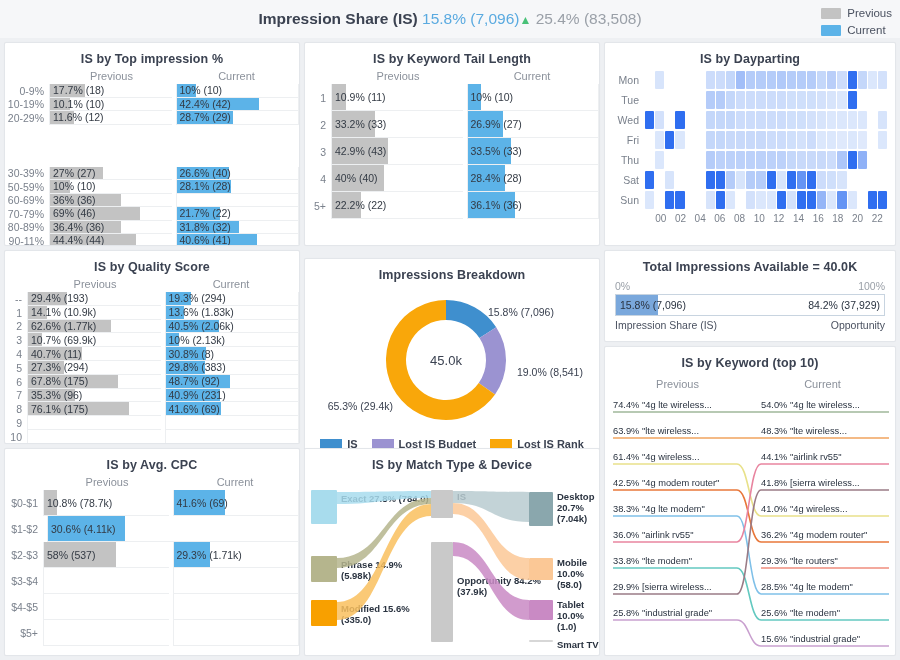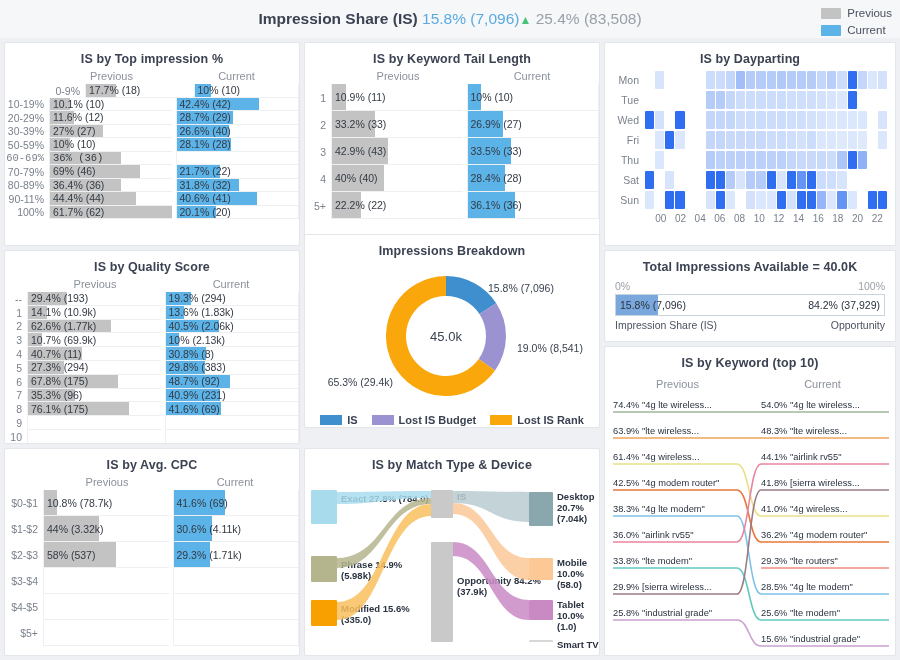--- a/index.html
+++ b/index.html
@@ -119,21 +119,21 @@
 
   <div class="grid">
 
     <div class="card" style="left:4px; top:4px; width:296px; height:204px;">
       <div class="card-title">IS by Top impression %</div>
       <div class="colhdr">
         <div class="c" style="margin-left:44px">Previous</div>
         <div class="c">Current</div>
       </div>
       <div class="bt" id="bt-top">
-          <div class="bt-row" style="height: 13.5px; padding-left: 36px;">
+          <div class="bt-row" style="height: 13.5px;">
             <div class="bt-lab" style="width: 44px;">0-9%</div>
             <div class="bt-cell">
               <div class="bt-bar prev" style="width: 29.0323%;"></div>
               <span class="bt-txt">17.7% (18)</span>
             </div>
             <div class="bt-cell sep">
               <div class="bt-bar cur" style="width: 16.129%;"></div>
               <span class="bt-txt">10% (10)</span>
             </div>
           </div>
@@ -152,21 +152,21 @@
             <div class="bt-lab" style="width: 44px;">20-29%</div>
             <div class="bt-cell">
               <div class="bt-bar prev" style="width: 19.3548%;"></div>
               <span class="bt-txt">11.6% (12)</span>
             </div>
             <div class="bt-cell sep">
               <div class="bt-bar cur" style="width: 46.7742%;"></div>
               <span class="bt-txt">28.7% (29)</span>
             </div>
           </div>
-          <div class="bt-row" style="height: 13.5px;">
+          <div class="bt-row" style="height: 13.5px; margin-top: 42px;">
             <div class="bt-lab" style="width: 44px;">30-39%</div>
             <div class="bt-cell">
               <div class="bt-bar prev" style="width: 43.5484%;"></div>
               <span class="bt-txt">27% (27)</span>
             </div>
             <div class="bt-cell sep">
               <div class="bt-bar cur" style="width: 43.5484%;"></div>
               <span class="bt-txt">26.6% (40)</span>
             </div>
           </div>
@@ -174,21 +174,21 @@
             <div class="bt-lab" style="width: 44px;">50-59%</div>
             <div class="bt-cell">
               <div class="bt-bar prev" style="width: 16.129%;"></div>
               <span class="bt-txt">10% (10)</span>
             </div>
             <div class="bt-cell sep">
               <div class="bt-bar cur" style="width: 45.1613%;"></div>
               <span class="bt-txt">28.1% (28)</span>
             </div>
           </div>
-          <div class="bt-row" style="height: 13.5px; font-family: Liberation Mono, monospace;">
+          <div class="bt-row" style="height: 13.5px;">
             <div class="bt-lab" style="width: 44px;">60-69%</div>
             <div class="bt-cell">
               <div class="bt-bar prev" style="width: 58.0645%;"></div>
               <span class="bt-txt">36% (36)</span>
             </div>
             <div class="bt-cell sep"></div>
           </div>
           <div class="bt-row" style="height: 13.5px;">
             <div class="bt-lab" style="width: 44px;">70-79%</div>
             <div class="bt-cell">
@@ -636,21 +636,21 @@
             <div class="bt-cell sep"></div>
           </div>
           <div class="bt-row" style="height: 13.8px;">
             <div class="bt-lab" style="width: 22px;">10</div>
             <div class="bt-cell"></div>
             <div class="bt-cell sep"></div>
           </div>
         </div>
     </div>
 
-    <div class="card" style="left:304px; top:196px; width:296px; height:194px;">
+    <div class="card" style="left:304px; top:220px; width:296px; height:194px;">
       <div class="card-title">Impressions Breakdown</div>
       <div class="donut-area">
         <svg width="296" height="150" viewBox="0 0 296 150" id="donut-svg">
             <path d="M141,16 A60,60 0 0 1 191.21914444914603,43.1665181438854 L174.479429632764,54.1110120959236 A40,40 0 0 0 141,36 Z" fill="#3f8fce"></path>
             <path d="M191.21914444914603,43.1665181438854 A60,60 0 0 1 190.05593587480377,110.54728868445596 L173.70395724986918,99.03152578963731 A40,40 0 0 0 174.479429632764,54.1110120959236 Z" fill="#9b93d1"></path>
             <path d="M190.05593587480377,110.54728868445596 A60,60 0 1 1 141,16 L141,36 A40,40 0 1 0 173.70395724986918,99.03152578963731 Z" fill="#f9a70a"></path>
             <text x="141" y="81" text-anchor="middle" font-size="13" fill="#3b4251" class="svg-t">45.0k</text>
             <text x="183" y="32" text-anchor="start" font-size="10.5" fill="#3b4251" class="svg-t">15.8% (7,096)</text>
             <text x="212" y="92" text-anchor="start" font-size="10.5" fill="#3b4251" class="svg-t">19.0% (8,541)</text>
             <text x="88" y="126" text-anchor="end" font-size="10.5" fill="#3b4251" class="svg-t">65.3% (29.4k)</text>
@@ -704,24 +704,20 @@
               <div class="bt-bar prev" style="width: 10.8%;"></div>
               <span class="bt-txt">10.8% (78.7k)</span>
             </div>
             <div class="bt-cell sep">
               <div class="bt-bar cur" style="width: 41.6%;"></div>
               <span class="bt-txt">41.6% (69)</span>
             </div>
           </div>
           <div class="bt-row" style="height: 26px;">
             <div class="bt-lab" style="width: 38px;">$1-$2</div>
-            <div class="bt-cell">
-              <div class="bt-bar prev" style="width: 44%;"></div>
-              <span class="bt-txt">44% (3.32k)</span>
-            </div>
             <div class="bt-cell sep">
               <div class="bt-bar cur" style="width: 30.6%;"></div>
               <span class="bt-txt">30.6% (4.11k)</span>
             </div>
           </div>
           <div class="bt-row" style="height: 26px;">
             <div class="bt-lab" style="width: 38px;">$2-$3</div>
             <div class="bt-cell">
               <div class="bt-bar prev" style="width: 58%;"></div>
               <span class="bt-txt">58% (537)</span>

